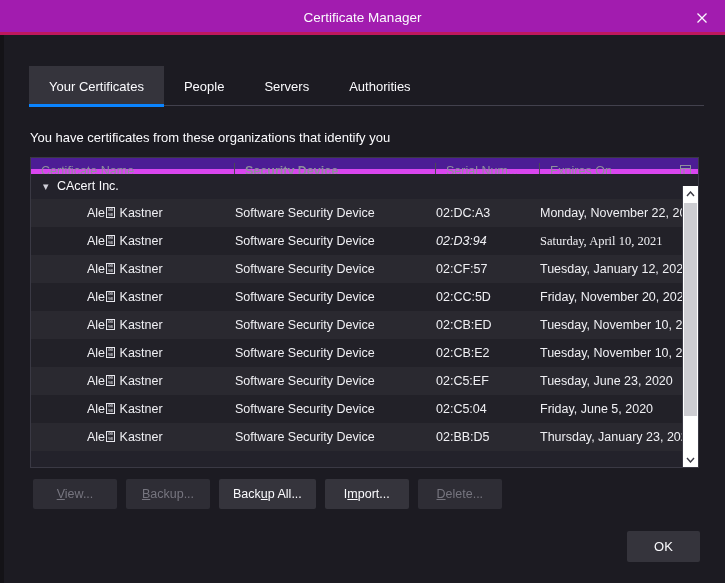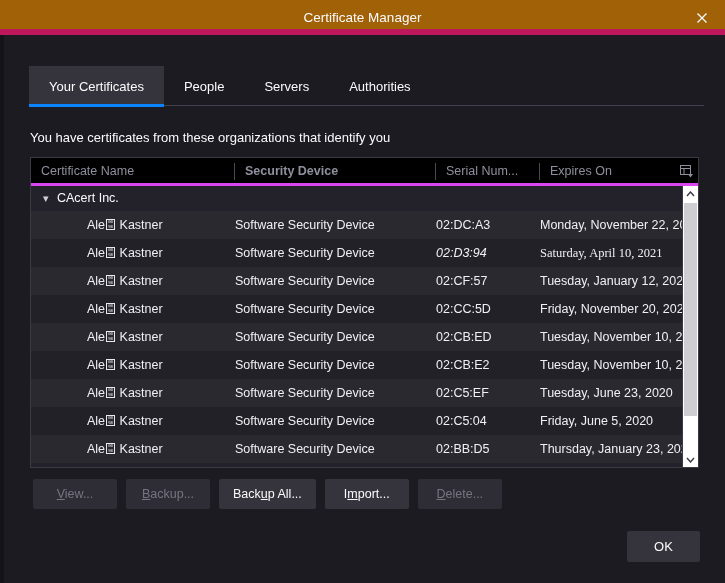--- a/index.html
+++ b/index.html
@@ -16,22 +16,22 @@
   .edge-strip {
     position: absolute; left: 0; top: 0;
     width: 4px; height: 583px;
     background: #141317;
   }
 
   
   .titlebar {
     position: absolute; left: 0; top: 0;
     width: 725px; height: 35px;
-    background: #a16207;
-    border-bottom: 6px solid #be185d;
+    background: #a21caf;
+    border-bottom: 3px solid #be185d;
   }
   .titlebar-text {
     position: absolute; left: 0; top: 0;
     width: 725px; height: 35px;
     line-height: 35px;
     text-align: center;
     color: #fbfbfe;
     font-size: 13.5px;
   }
   .close-btn {
@@ -88,23 +88,23 @@
   
   .listpanel {
     position: absolute; left: 30px; top: 157px;
     width: 669px; height: 311px;
     border: 1px solid #3a3944;
     background: #23222b;
     overflow: hidden;
   }
   .colheader {
     position: relative;
-    height: 28px;
-    background: #000000;
-    border-bottom: 3px solid #d946ef;
+    height: 16px;
+    background: #4c1d95;
+    border-bottom: 5px solid #d946ef;
   }
   .colheader .cell {
     position: absolute; top: 0;
     height: 27px; line-height: 27px;
     color: #8f8f9d;
     font-size: 12.5px;
     padding-left: 10px;
     overflow: hidden; white-space: nowrap;
     cursor: default;
   }

